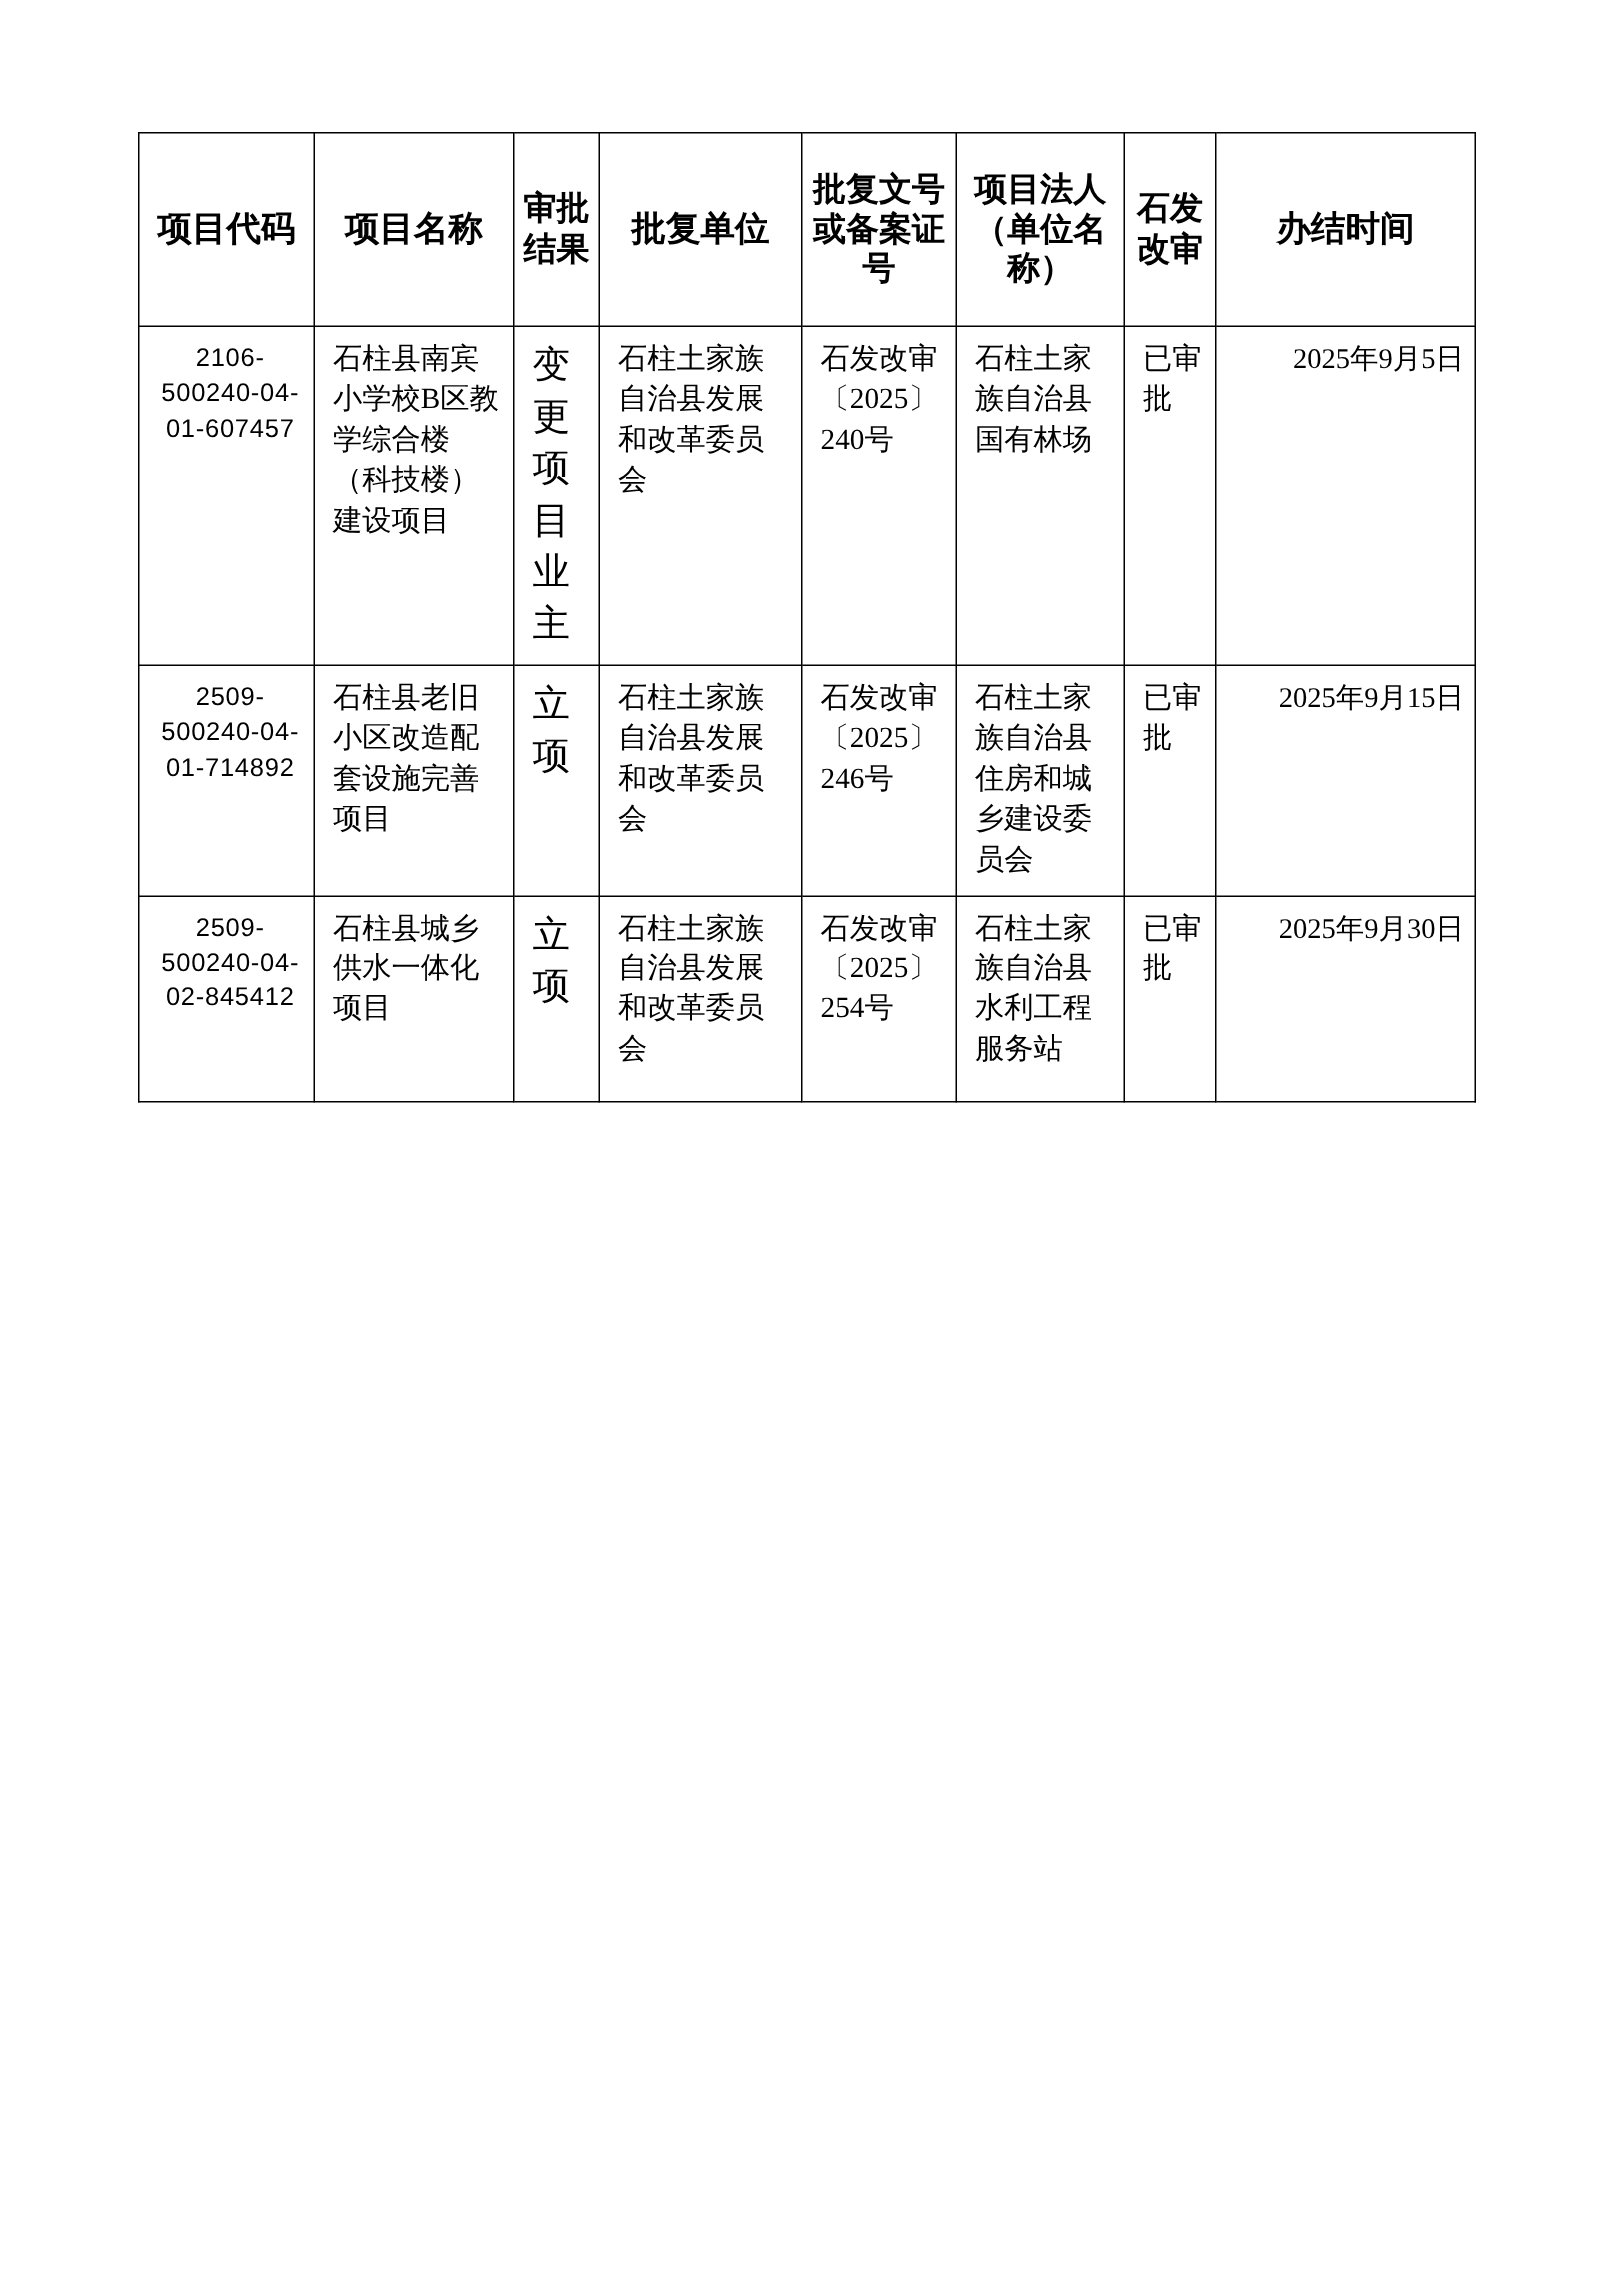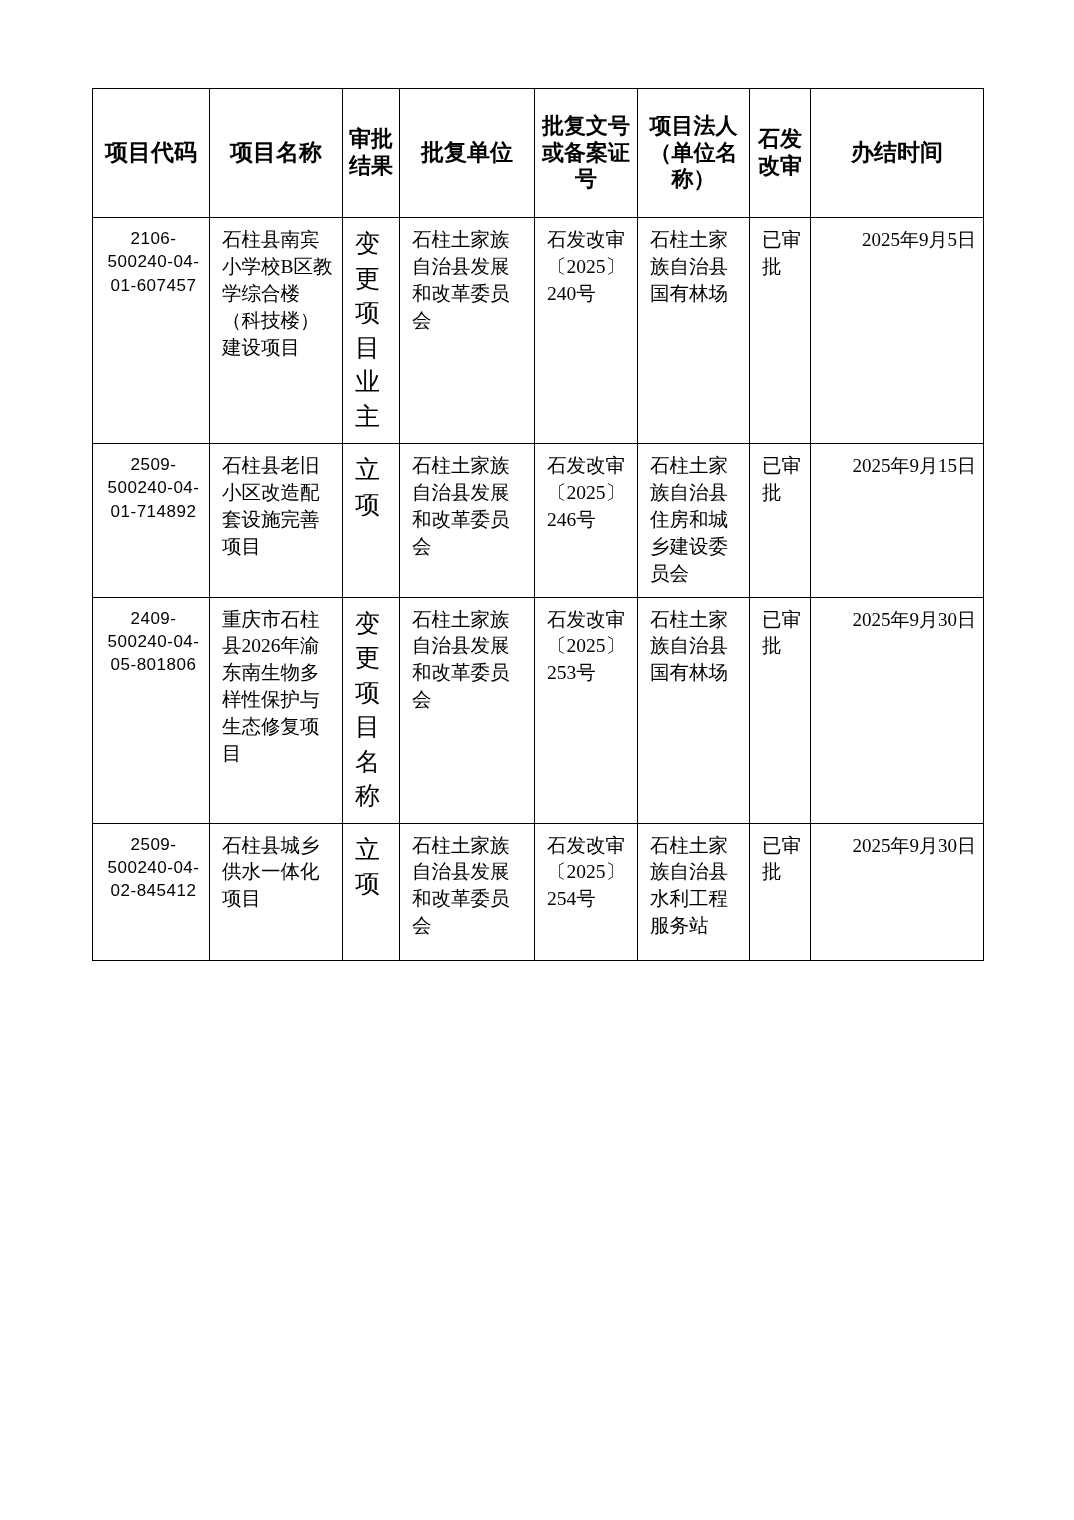--- a/index.html
+++ b/index.html
@@ -170,30 +170,20 @@
           <td class="name">石柱县老旧小区改造配套设施完善项目</td>
           <td class="type">立项</td>
           <td class="unit">石柱土家族自治县发展和改革委员会</td>
           <td class="docno">石发改审〔2025〕246号</td>
           <td class="legal">石柱土家族自治县住房和城乡建设委员会</td>
           <td class="result">已审批</td>
           <td class="date">2025年9月15日</td>
         </tr>
 
 
-        <tr class="row r3">
-          <td class="code">2409-500240-04-05-801806</td>
-          <td class="name">重庆市石柱县2026年渝东南生物多样性保护与生态修复项目</td>
-          <td class="type">变更项目名称</td>
-          <td class="unit">石柱土家族自治县发展和改革委员会</td>
-          <td class="docno">石发改审〔2025〕253号</td>
-          <td class="legal">石柱土家族自治县国有林场</td>
-          <td class="result">已审批</td>
-          <td class="date">2025年9月30日</td>
-        </tr>
 
         <tr class="row r4">
           <td class="code">2509-500240-04-02-845412</td>
           <td class="name">石柱县城乡供水一体化项目</td>
           <td class="type">立项</td>
           <td class="unit">石柱土家族自治县发展和改革委员会</td>
           <td class="docno">石发改审〔2025〕254号</td>
           <td class="legal">石柱土家族自治县水利工程服务站</td>
           <td class="result">已审批</td>
           <td class="date">2025年9月30日</td>

